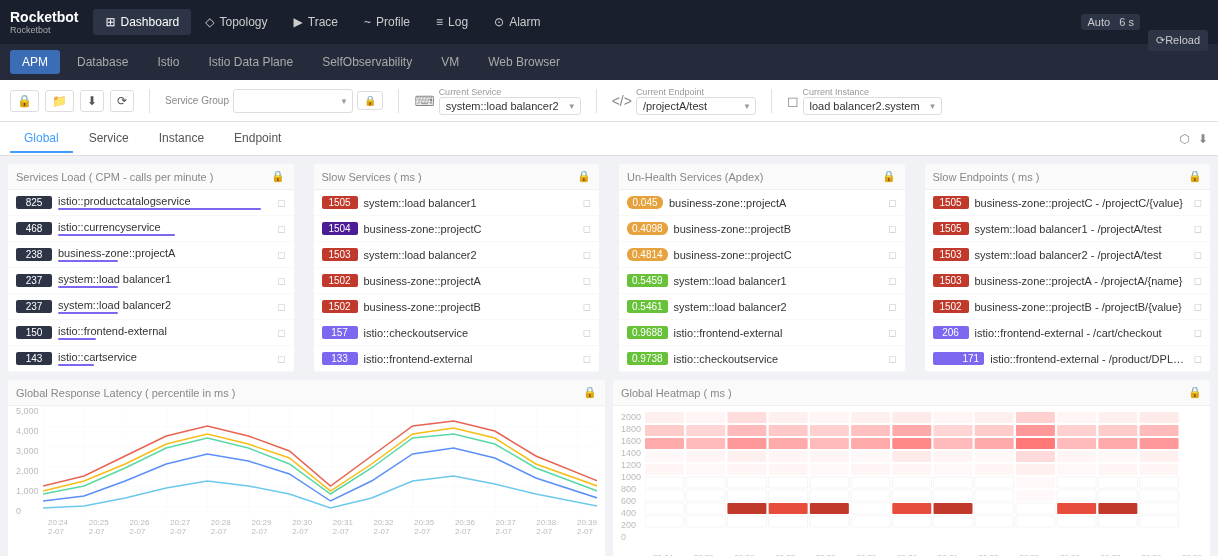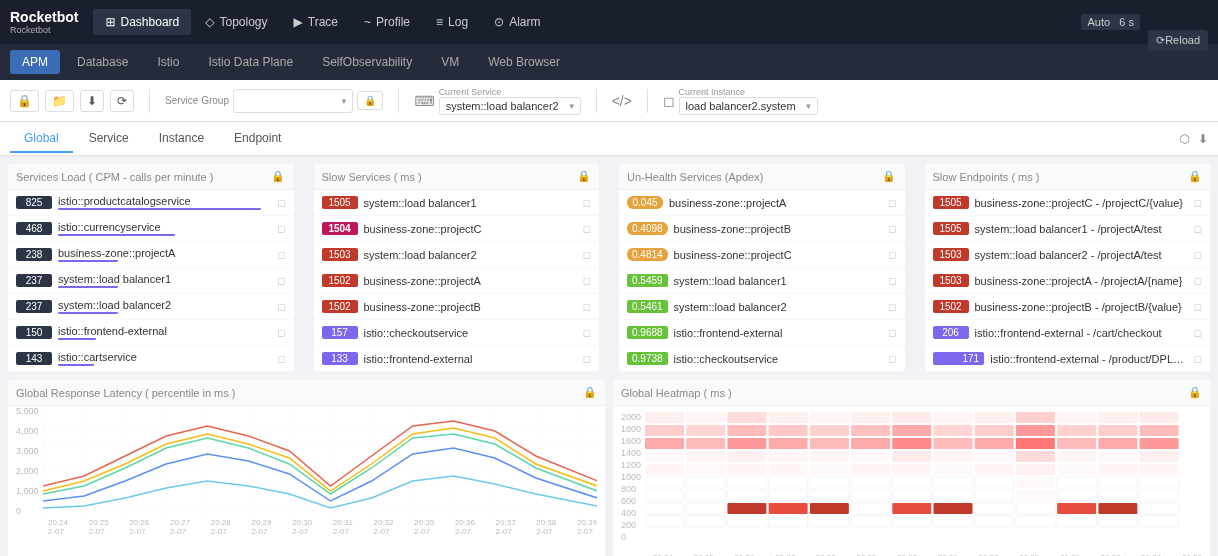--- a/index.html
+++ b/index.html
@@ -363,20 +363,28 @@
       <div class="select-wrapper">
         <select class="toolbar-select">
           <option>system::load balancer2</option>
         </select>
       </div>
     </div>
   </div>
   <div class="toolbar-divider"></div>
   <div class="toolbar-select-group">
     <span style="font-size:14px; color:#888;">&lt;/&gt;</span>
+    <div class="toolbar-label-small">
+      <span style="font-size:9px;color:#999;">Current Endpoint</span>
+      <div class="select-wrapper">
+        <select class="toolbar-select">
+          <option>/projectA/test</option>
+        </select>
+      </div>
+    </div>
   </div>
   <div class="toolbar-divider"></div>
   <div class="toolbar-select-group">
     <span style="font-size:14px; color:#888;">◻</span>
     <div class="toolbar-label-small">
       <span style="font-size:9px;color:#999;">Current Instance</span>
       <div class="select-wrapper">
         <select class="toolbar-select">
           <option>load balancer2.system</option>
         </select>
@@ -467,21 +475,21 @@
       <div class="panel-header">
         <span class="panel-header-title">Slow Services ( ms )</span>
         <span class="panel-lock">🔒</span>
       </div>
       <div class="panel-row">
         <span class="metric-badge" style="background:#c0392b;">1505</span>
         <span class="service-name">system::load balancer1</span>
         <span class="row-icon">◻</span>
       </div>
       <div class="panel-row">
-        <span class="metric-badge" style="background:#be185d;font-weight:bold;">1504</span>
+        <span class="metric-badge" style="background:#4c1d95;">1504</span>
         <span class="service-name">business-zone::projectC</span>
         <span class="row-icon">◻</span>
       </div>
       <div class="panel-row">
         <span class="metric-badge" style="background:#c0392b;">1503</span>
         <span class="service-name">system::load balancer2</span>
         <span class="row-icon">◻</span>
       </div>
       <div class="panel-row">
         <span class="metric-badge" style="background:#c0392b;">1502</span>

